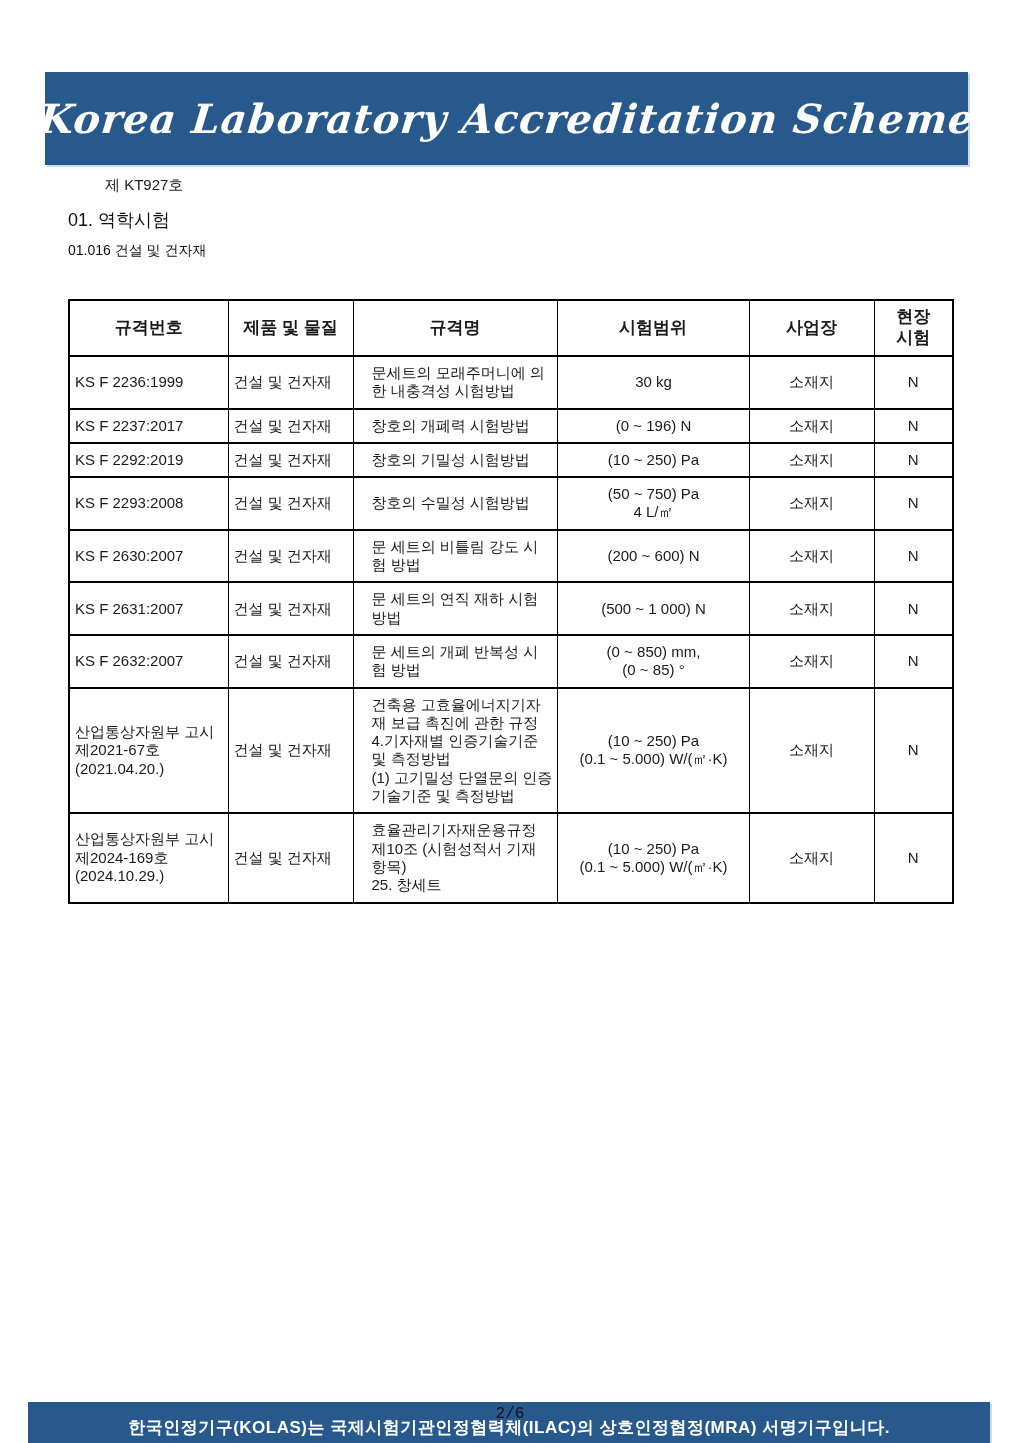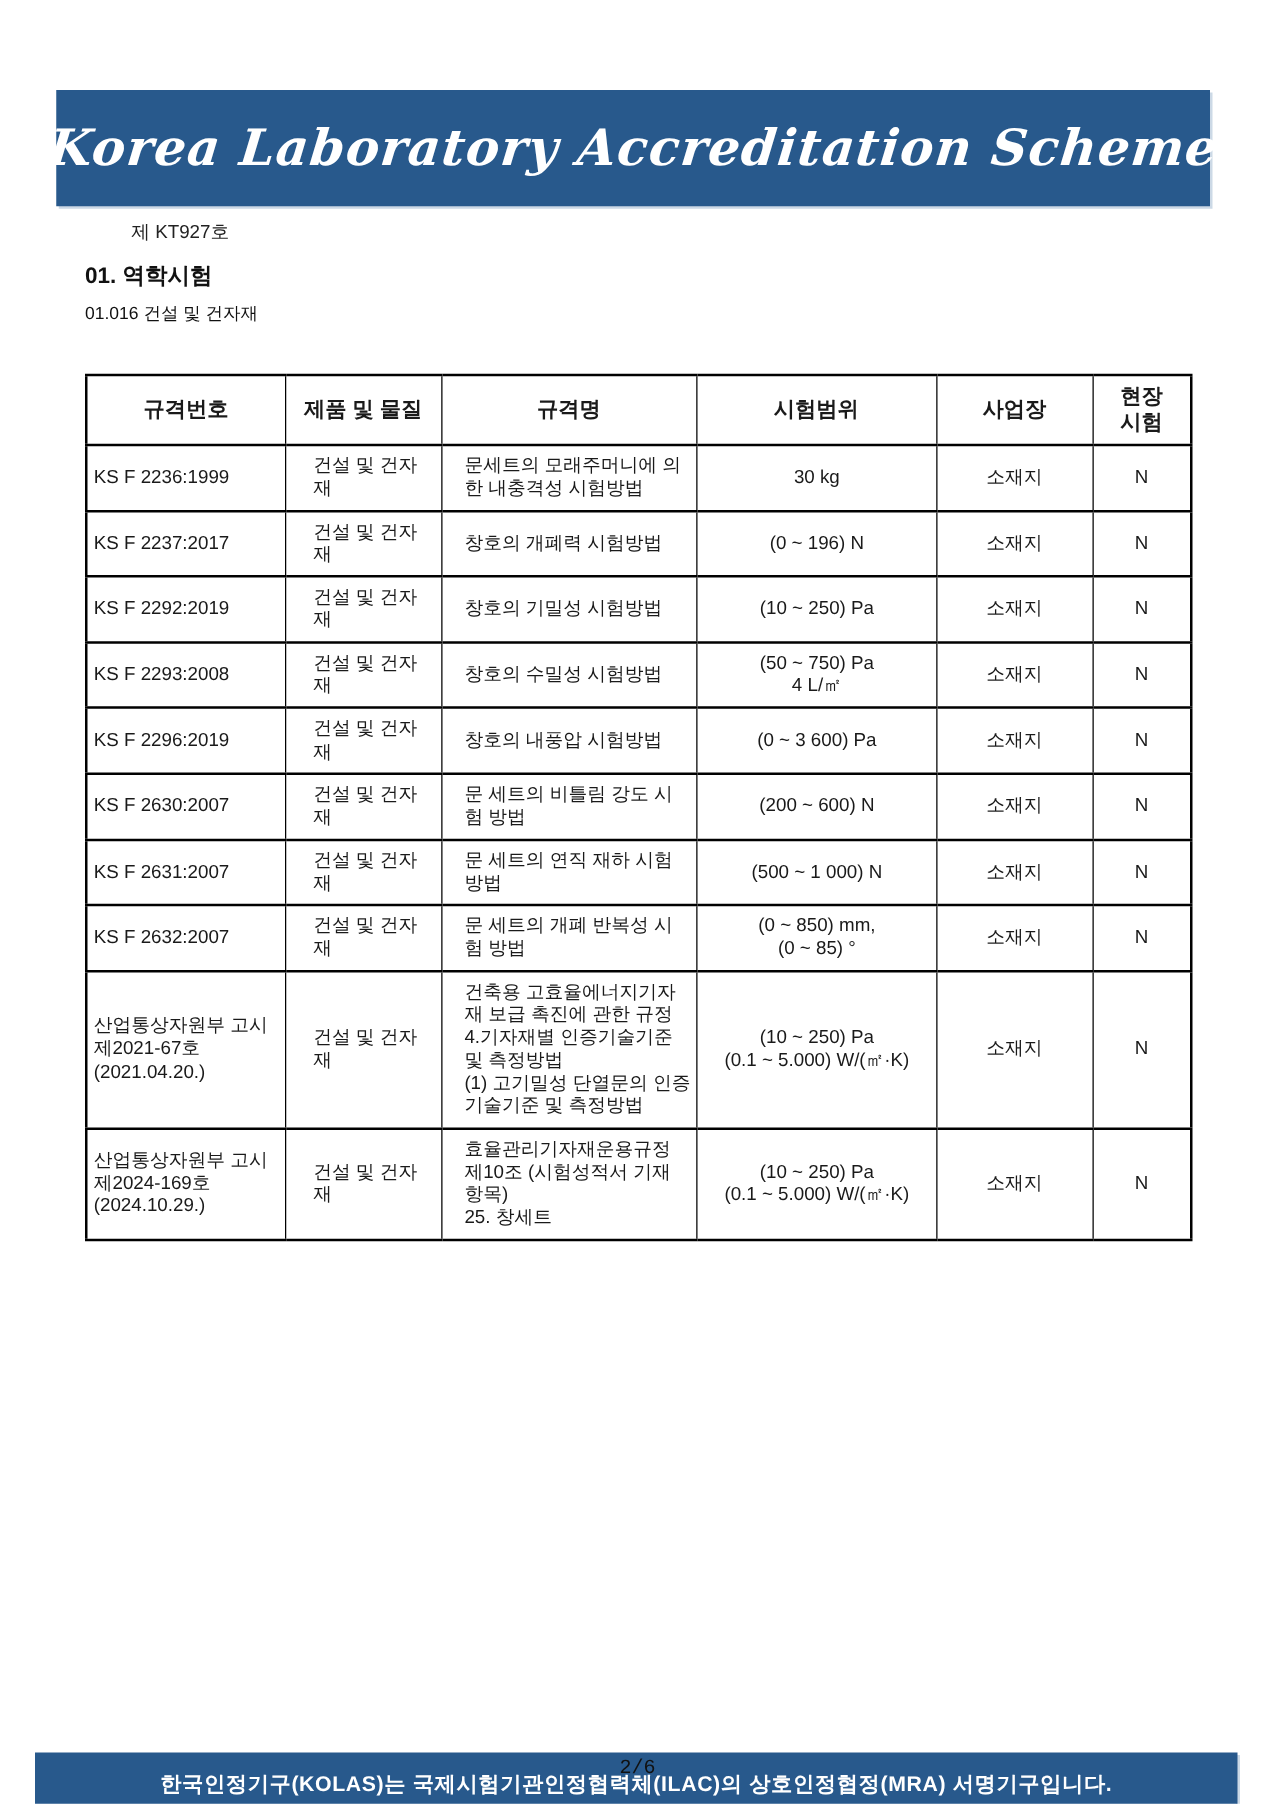--- a/index.html
+++ b/index.html
@@ -12,21 +12,21 @@
     position:absolute;left:45px;top:72px;width:923px;height:93px;
     background:#28598c;display:flex;align-items:center;justify-content:center;
     box-shadow:2px 2px 0 #ccd9e6;
   }
   .banner-title{
     color:#ffffff;font-family:"DejaVu Serif","Liberation Serif",serif;
     font-style:italic;font-weight:bold;font-size:40px;letter-spacing:1px;
     transform:skewX(-6deg);white-space:nowrap;
   }
   .doc-number{position:absolute;left:105px;top:176px;font-size:15px;color:#222;}
-  .section-title{position:absolute;left:68px;top:208px;font-size:18px;font-weight:bold;color:#111;}
+  .section-title{position:absolute;left:68px;top:208px;font-size:18px;font-weight:normal;color:#111;}
   .subsection-title{position:absolute;left:68px;top:242px;font-size:14px;font-weight:normal;color:#111;}
 
   .scope-table{
     position:absolute;left:68px;top:299px;width:884px;
     border-collapse:collapse;table-layout:fixed;
     font-size:15px;line-height:1.22;
   }
   .scope-table col.c-std{width:159px;}
   .scope-table col.c-product{width:125px;}
   .scope-table col.c-name{width:204px;}
@@ -37,21 +37,21 @@
     border:1px solid #000;border-top:2px solid #000;border-bottom:2px solid #000;
     padding:7px 4px;vertical-align:middle;word-break:break-all;
     white-space:pre-line;
   }
   .scope-table th{
     height:50px;font-size:17px;font-weight:bold;text-align:center;
     padding:2px 2px;background:#fff;
   }
   .scope-table{border:2px solid #000;}
   .scope-table td.col-std_no{text-align:left;padding-left:5px;}
-  .scope-table td.col-product{text-align:left;padding-left:22px;}
+  .scope-table td.col-product{text-align:left;padding-left:5px;}
   .scope-table td.col-std_name{text-align:left;padding-left:18px;}
   .scope-table td.col-test_range{text-align:center;padding-left:5px;}
   .scope-table td.col-site{text-align:center;}
   .scope-table td.col-onsite{text-align:center;}
 
   .footer-bar{
     position:absolute;left:28px;top:1402px;width:962px;height:50px;
     background:#28598c;display:flex;align-items:center;justify-content:center;
     box-shadow:2px 2px 0 #ccd9e6;
   }
@@ -120,28 +120,20 @@
       <tr>
         <td class="col-std_no">KS F 2293:2008</td>
         <td class="col-product">건설 및 건자재</td>
         <td class="col-std_name">창호의 수밀성 시험방법</td>
         <td class="col-test_range">(50 ~ 750) Pa
 4 L/㎡</td>
         <td class="col-site">소재지</td>
         <td class="col-onsite">N</td>
       </tr>
       <tr>
-        <td class="col-std_no">KS F 2296:2019</td>
-        <td class="col-product">건설 및 건자재</td>
-        <td class="col-std_name">창호의 내풍압 시험방법</td>
-        <td class="col-test_range">(0 ~ 3 600) Pa</td>
-        <td class="col-site">소재지</td>
-        <td class="col-onsite">N</td>
-      </tr>
-      <tr>
         <td class="col-std_no">KS F 2630:2007</td>
         <td class="col-product">건설 및 건자재</td>
         <td class="col-std_name">문 세트의 비틀림 강도 시험 방법</td>
         <td class="col-test_range">(200 ~ 600) N</td>
         <td class="col-site">소재지</td>
         <td class="col-onsite">N</td>
       </tr>
       <tr>
         <td class="col-std_no">KS F 2631:2007</td>
         <td class="col-product">건설 및 건자재</td>

